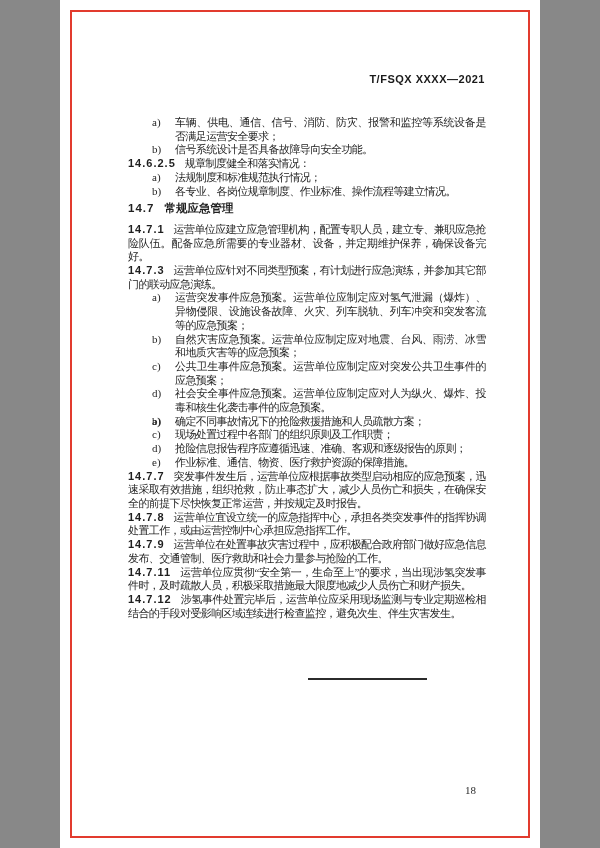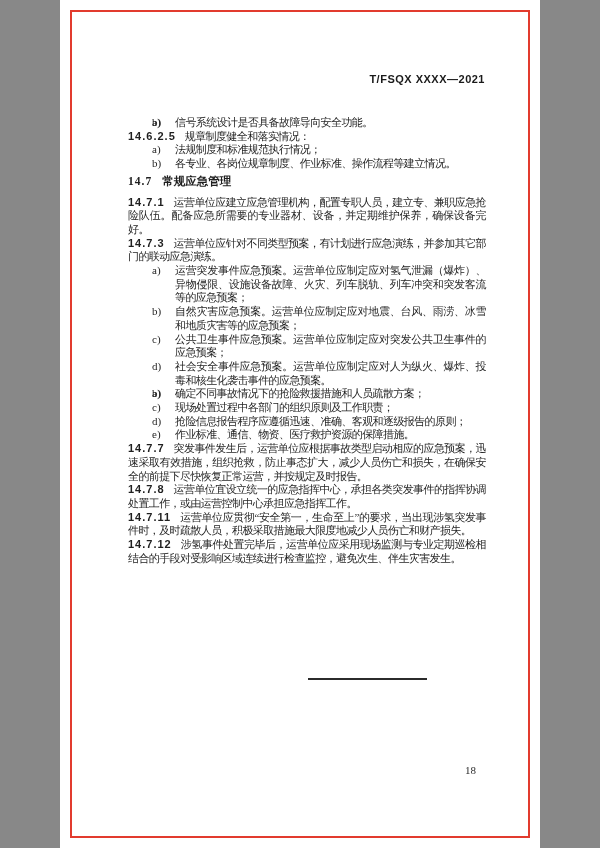--- a/index.html
+++ b/index.html
@@ -37,21 +37,21 @@
   .doc-body p{margin:0;}
   .clause{text-align:justify;}
   .clause .num{
     font-family:"Liberation Sans","DejaVu Sans",sans-serif;
     font-weight:700;
     letter-spacing:1px;
     margin-right:9px;
     white-space:nowrap;
   }
   .heading{
-    font-family:Liberation Serif, serif;
+    font-family:Liberation Sans, sans-serif;
     font-weight:700;
     font-size:11.5px;
     margin:4px 0 7px 0 !important;
     letter-spacing:0;
   }
   .heading .num{letter-spacing:1px;margin-right:10px;}
   .item{
     position:relative;
     padding-left:47px;
     text-align:justify;
@@ -62,49 +62,50 @@
     letter-spacing:0;
   }
   .end-rule{
     position:absolute;
     top:678px;left:248px;
     width:119px;height:0;
     border-top:2px solid #2b2b2b;
   }
   .page-num{
     position:absolute;
-    top:764px;right:64px;
+    top:784px;right:64px;
     font-size:11px;
     color:#2a2a2a;
   }
 </style>
 </head>
 <body>
 
 <div class="page" style="color: rgb(31, 31, 31);">
   <div class="red-frame" style="border-color: rgb(226, 59, 46);"></div>
   <div class="header-ref">T/FSQX XXXX—2021</div>
   <main class="doc-body" id="doc-body">
-      <p class="item"><span class="label">a)</span></p>
+      <p class="item"><span class="label">a)</span><span>车辆、供电、通信、信号、消防、防灾、报警和监控等系统设备是否满足运营安全要求；</span></p>
       <p class="item"><span class="label">b)</span><span>信号系统设计是否具备故障导向安全功能。</span></p>
       <p class="clause"><span class="num">14.6.2.5</span><span>规章制度健全和落实情况：</span></p>
       <p class="item"><span class="label">a)</span><span>法规制度和标准规范执行情况；</span></p>
       <p class="item"><span class="label">b)</span><span>各专业、各岗位规章制度、作业标准、操作流程等建立情况。</span></p>
       <p class="heading"><span class="num">14.7</span><span>常规应急管理</span></p>
       <p class="clause"><span class="num">14.7.1</span><span>运营单位应建立应急管理机构，配置专职人员，建立专、兼职应急抢险队伍。配备应急所需要的专业器材、设备，并定期维护保养，确保设备完好。</span></p>
       <p class="clause"><span class="num">14.7.3</span><span>运营单位应针对不同类型预案，有计划进行应急演练，并参加其它部门的联动应急演练。</span></p>
       <p class="item"><span class="label">a)</span><span>运营突发事件应急预案。运营单位应制定应对氢气泄漏（爆炸）、异物侵限、设施设备故障、火灾、列车脱轨、列车冲突和突发客流等的应急预案；</span></p>
       <p class="item"><span class="label">b)</span><span>自然灾害应急预案。运营单位应制定应对地震、台风、雨涝、冰雪和地质灾害等的应急预案；</span></p>
       <p class="item"><span class="label">c)</span><span>公共卫生事件应急预案。运营单位应制定应对突发公共卫生事件的应急预案；</span></p>
       <p class="item"><span class="label">d)</span><span>社会安全事件应急预案。运营单位应制定应对人为纵火、爆炸、投毒和核生化袭击事件的应急预案。</span></p>
       <p class="item"><span class="label">a)</span></p>
       <p class="item"><span class="label">b)</span><span>确定不同事故情况下的抢险救援措施和人员疏散方案；</span></p>
       <p class="item"><span class="label">c)</span><span>现场处置过程中各部门的组织原则及工作职责；</span></p>
       <p class="item"><span class="label">d)</span><span>抢险信息报告程序应遵循迅速、准确、客观和逐级报告的原则；</span></p>
       <p class="item"><span class="label">e)</span><span>作业标准、通信、物资、医疗救护资源的保障措施。</span></p>
       <p class="clause"><span class="num">14.7.7</span><span>突发事件发生后，运营单位应根据事故类型启动相应的应急预案，迅速采取有效措施，组织抢救，防止事态扩大，减少人员伤亡和损失，在确保安全的前提下尽快恢复正常运营，并按规定及时报告。</span></p>
       <p class="clause"><span class="num">14.7.8</span><span>运营单位宜设立统一的应急指挥中心，承担各类突发事件的指挥协调处置工作，或由运营控制中心承担应急指挥工作。</span></p>
+      <p class="clause"><span class="num">14.7.9</span><span>运营单位在处置事故灾害过程中，应积极配合政府部门做好应急信息发布、交通管制、医疗救助和社会力量参与抢险的工作。</span></p>
       <p class="clause"><span class="num">14.7.11</span><span>运营单位应贯彻“安全第一，生命至上”的要求，当出现涉氢突发事件时，及时疏散人员，积极采取措施最大限度地减少人员伤亡和财产损失。</span></p>
       <p class="clause"><span class="num">14.7.12</span><span>涉氢事件处置完毕后，运营单位应采用现场监测与专业定期巡检相结合的手段对受影响区域连续进行检查监控，避免次生、伴生灾害发生。</span></p>
     </main>
   <div class="end-rule"></div>
   <div class="page-num">18</div>
 </div>
 
 </body></html>

